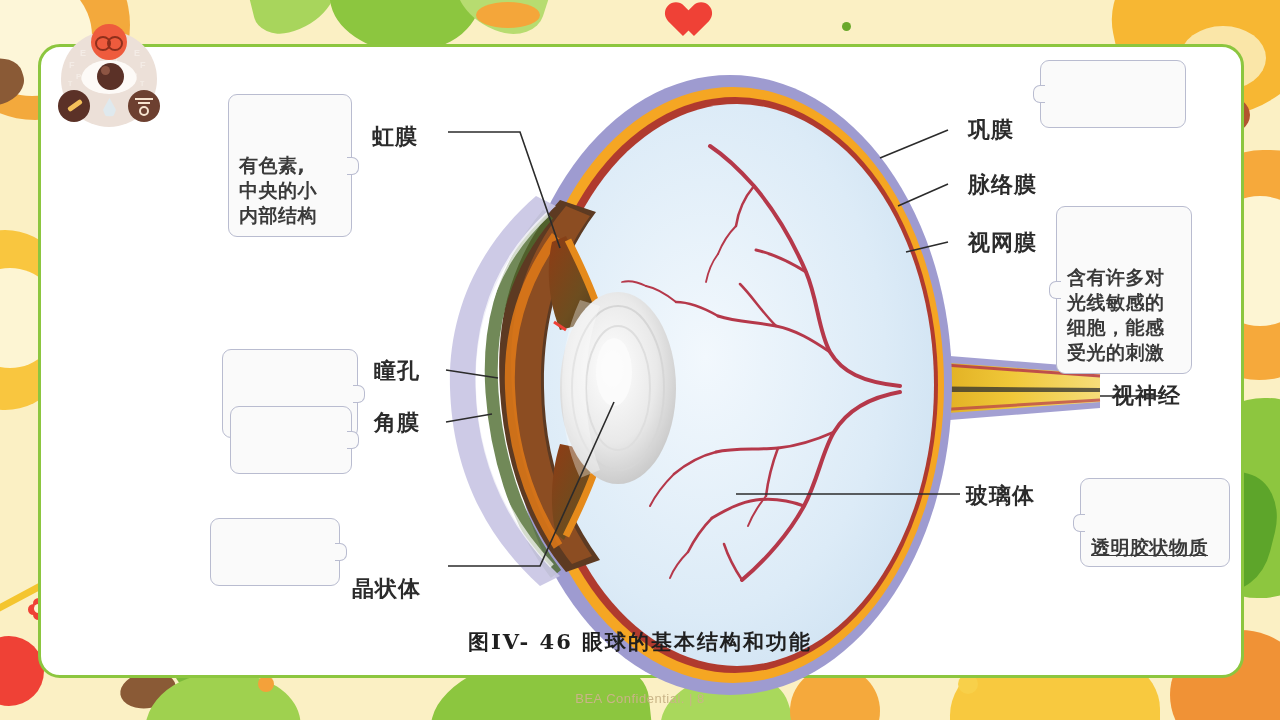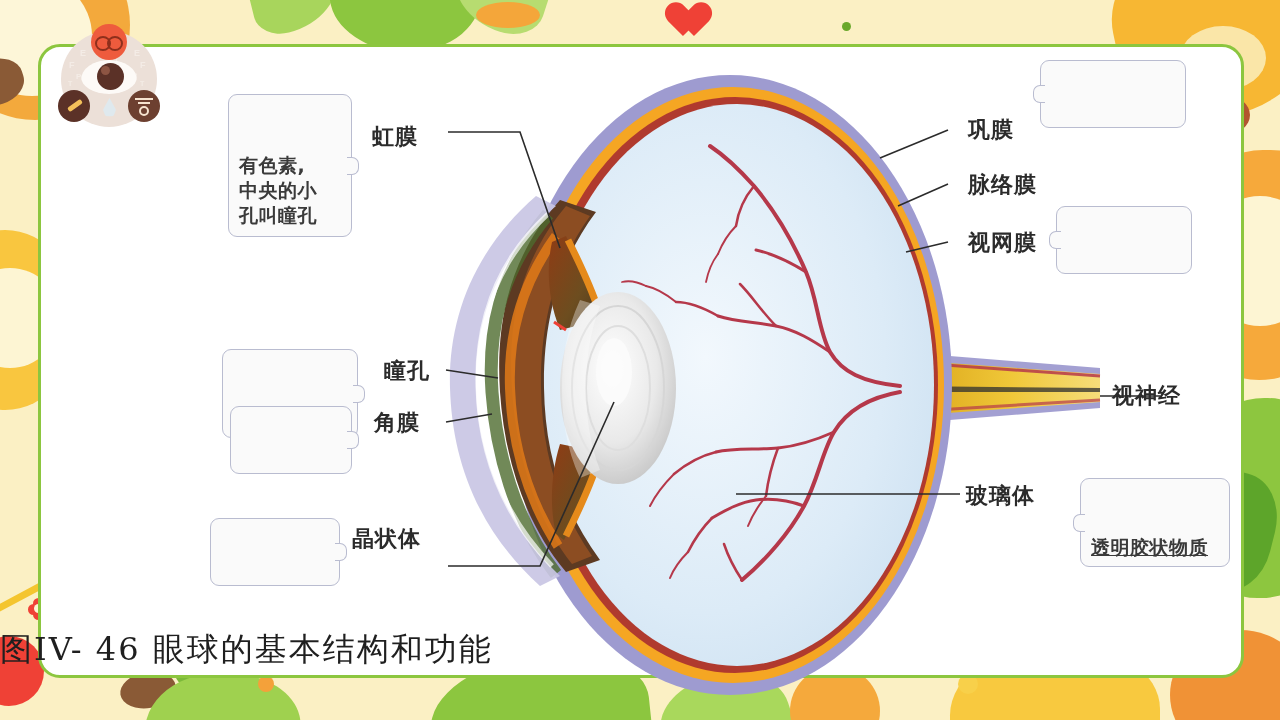--- a/index.html
+++ b/index.html
@@ -290,24 +290,24 @@
     font-weight: 700;
     letter-spacing: 1px;
     font-family: "DejaVu Sans", sans-serif;
     white-space: nowrap;
   }
 
   
   #caption {
     position: absolute;
     left: 0; right: 0; top: 628px;
-    text-align: left;
+    text-align: center;
     color: #1f1f1f;
-    font-size: 32px;
-    font-weight: 400;
+    font-size: 21px;
+    font-weight: 700;
     letter-spacing: 2px;
     font-family: "DejaVu Serif", serif;
   }
 
   
   #footer {
     position: absolute;
     left: 0; right: 0; bottom: 14px;
     text-align: center;
     color: #c9b487;
@@ -513,21 +513,21 @@
       <path d="M948 242 L906 252"></path>
       <path d="M1100 396 L1160 396"></path>
       <path d="M960 494 L736 494"></path>
     </g>
   </svg>
 
   <div class="callout" style="left:228px; top:94px; width:124px;">
     <span class="tail right"></span>
     <span>有色素,
 中央的小
-孔叫瞳孔</span>
+内部结构</span>
   </div>
 
   <div class="callout" style="left:222px; top:349px; width:136px; padding:6px 10px;">
     <span class="tail right"></span>
     <span>光线的通道</span>
   </div>
 
   <div class="callout" style="left:230px; top:406px; width:122px;">
     <span class="tail right"></span>
   </div>
@@ -535,32 +535,37 @@
   <div class="callout" style="left:210px; top:518px; width:130px;">
     <span class="tail right"></span>
   </div>
 
   <div class="callout" style="left:1040px; top:60px; width:146px;">
     <span class="tail left"></span>
   </div>
 
   <div class="callout" style="left:1056px; top:206px; width:136px;">
     <span class="tail left"></span>
+    <span>含有许多对
+光线敏感的
+细胞，能感
+受光的刺激</span>
   </div>
 
   <div class="callout" style="left:1080px; top:478px; width:150px; padding:6px 10px;text-decoration:underline;">
     <span class="tail left"></span>
     <span>透明胶状物质</span>
   </div>
 
   <div class="lbl" style="left:372px; top:122px;">虹膜</div>
-  <div class="lbl" style="left:384px; top:356px;">瞳孔</div>
+  <div class="lbl" style="left:374px; top:356px;">瞳孔</div>
   <div class="lbl" style="left:374px; top:408px;">角膜</div>
-  <div class="lbl" style="left:352px; top:524px;">晶状体</div>
+  <div class="lbl" style="left:352px; top:574px;">晶状体</div>
   <div class="lbl" style="left:968px; top:115px;">巩膜</div>
   <div class="lbl" style="left:968px; top:170px;">脉络膜</div>
   <div class="lbl" style="left:968px; top:228px;">视网膜</div>
   <div class="lbl" style="left:1112px; top:381px;">视神经</div>
   <div class="lbl" style="left:966px; top:481px;">玻璃体</div>
 
   <div id="caption">图IV- 46    眼球的基本结构和功能</div>
+  <div id="footer">BEA Confidential.  |  8</div>
 
 </div>
 
 </body></html>

